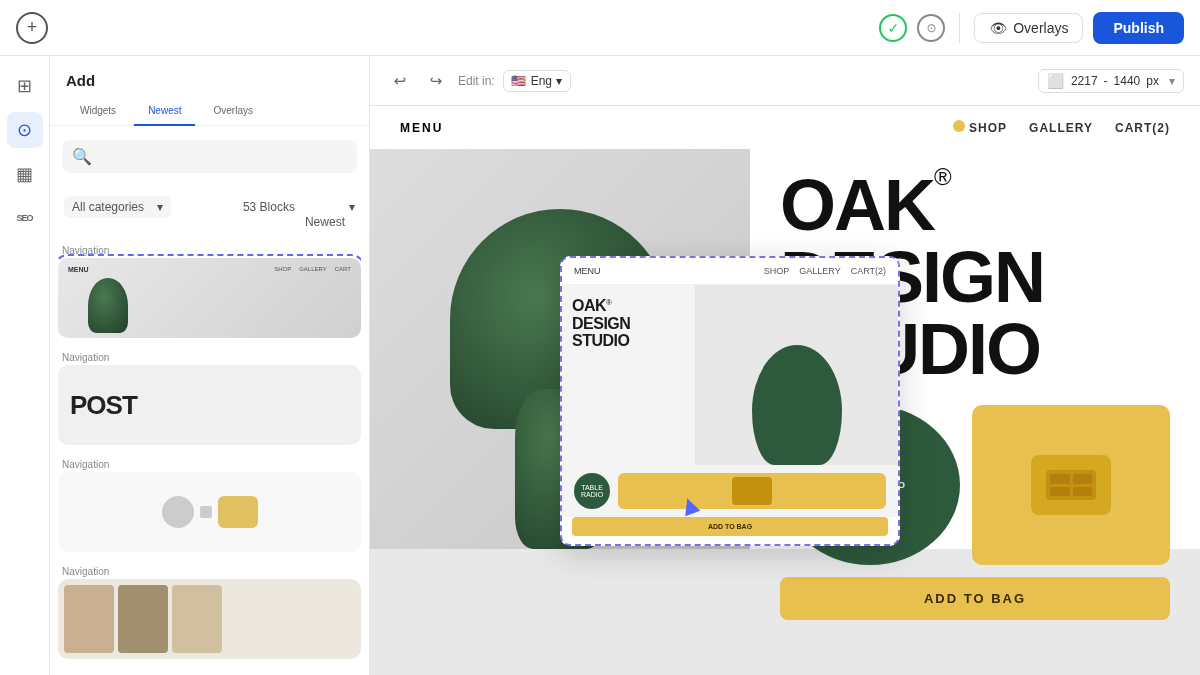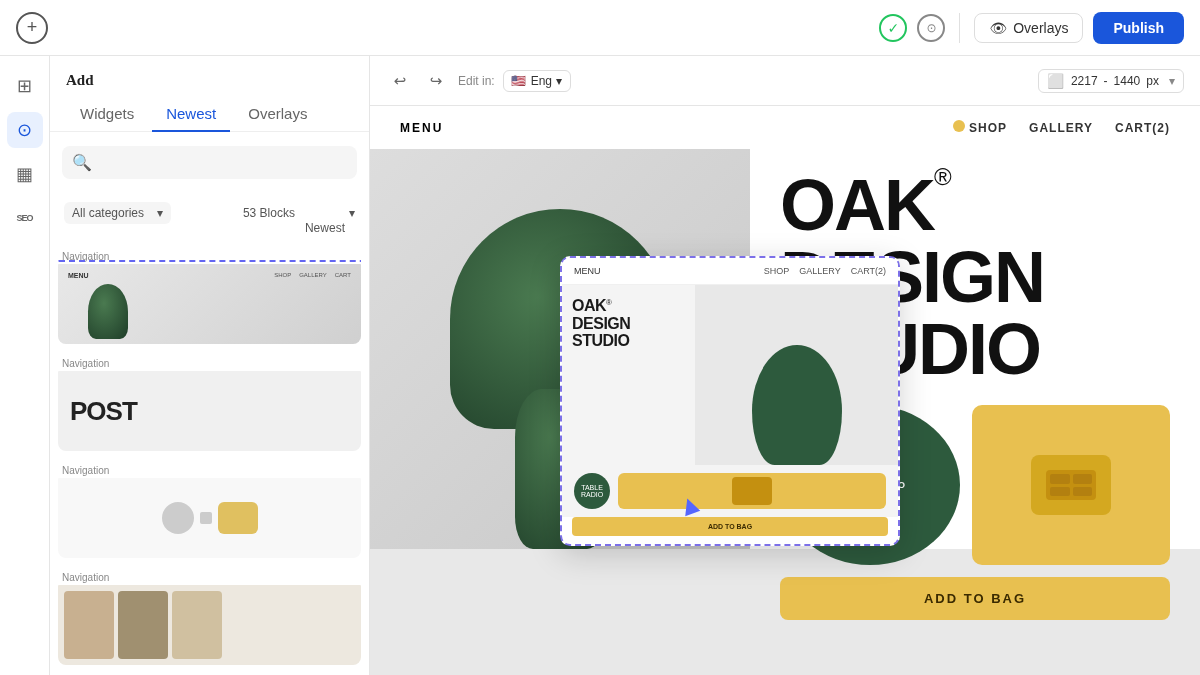--- a/index.html
+++ b/index.html
@@ -112,32 +112,31 @@
       display: flex;
       flex-direction: column;
       flex-shrink: 0;
       overflow: hidden;
     }
     .panel-header {
       padding: 16px 16px 8px;
       font-size: 15px;
       font-weight: 600;
       color: #222;
-      font-family: Liberation Serif, serif;
     }
     .tabs-row {
       display: flex;
       padding: 0 16px;
       gap: 4px;
       border-bottom: 1px solid #eee;
       margin-bottom: 8px;
     }
     .tab-btn {
       padding: 8px 14px;
-      font-size: 15px;
+      font-size: 10px;
       color: #666;
       cursor: pointer;
       border-bottom: 2px solid transparent;
       margin-bottom: -1px;
     }
     .tab-btn.active {
       color: #1a56db;
       border-bottom-color: #1a56db;
       font-weight: 500;
     }
@@ -200,21 +199,21 @@
       overflow: hidden;
       position: relative;
       cursor: pointer;
     }
     .block-label {
       font-size: 10px;
       color: #888;
       padding: 4px 4px 2px;
     }
     .block-preview {
-      border-radius: 1px;
+      border-radius: 10px;
       overflow: hidden;
       background: #f5f5f5;
       height: 80px;
       display: flex; align-items: center; justify-content: center;
       position: relative;
     }
     .block-preview.selected {
       outline: 2px dashed #6366f1;
       outline-offset: 2px;
     }

